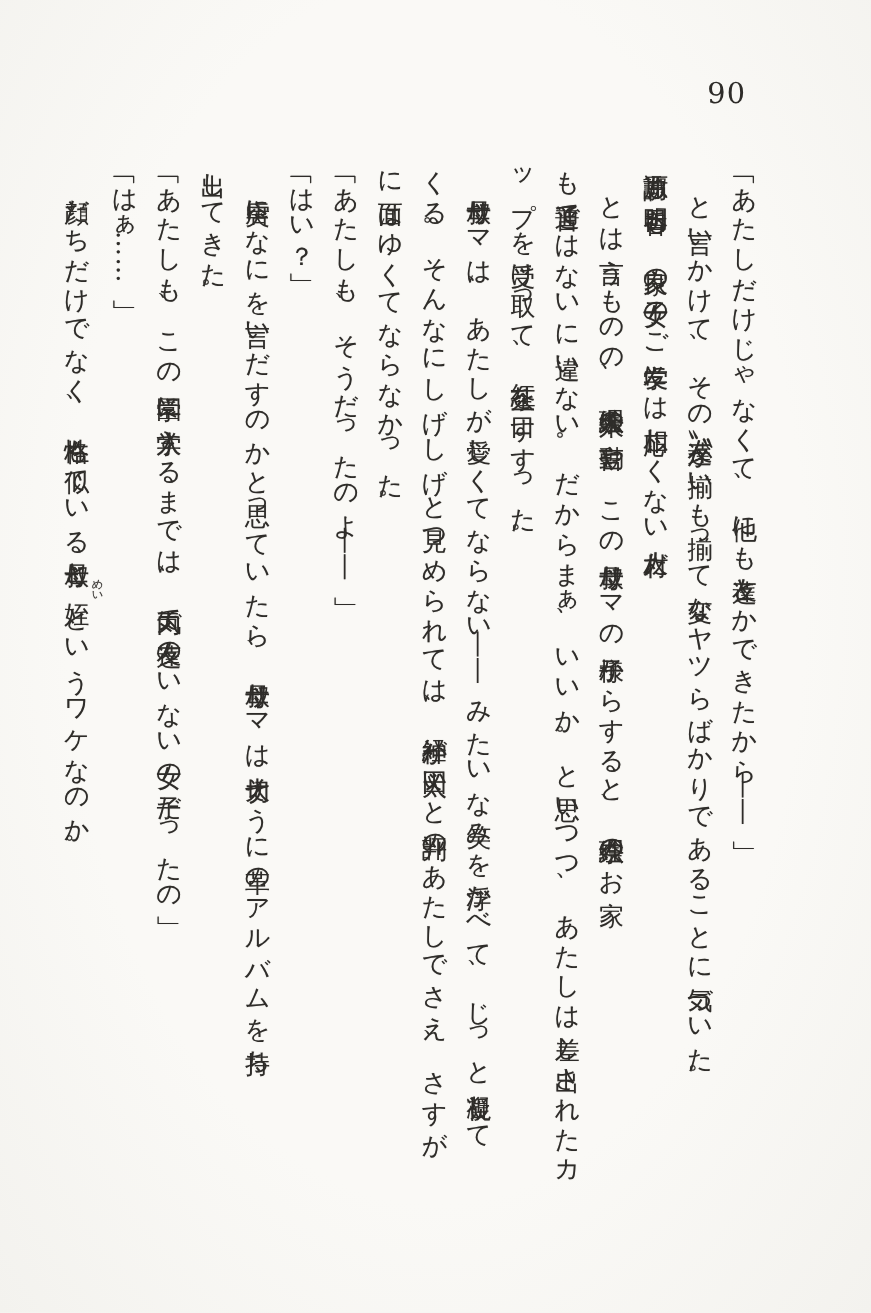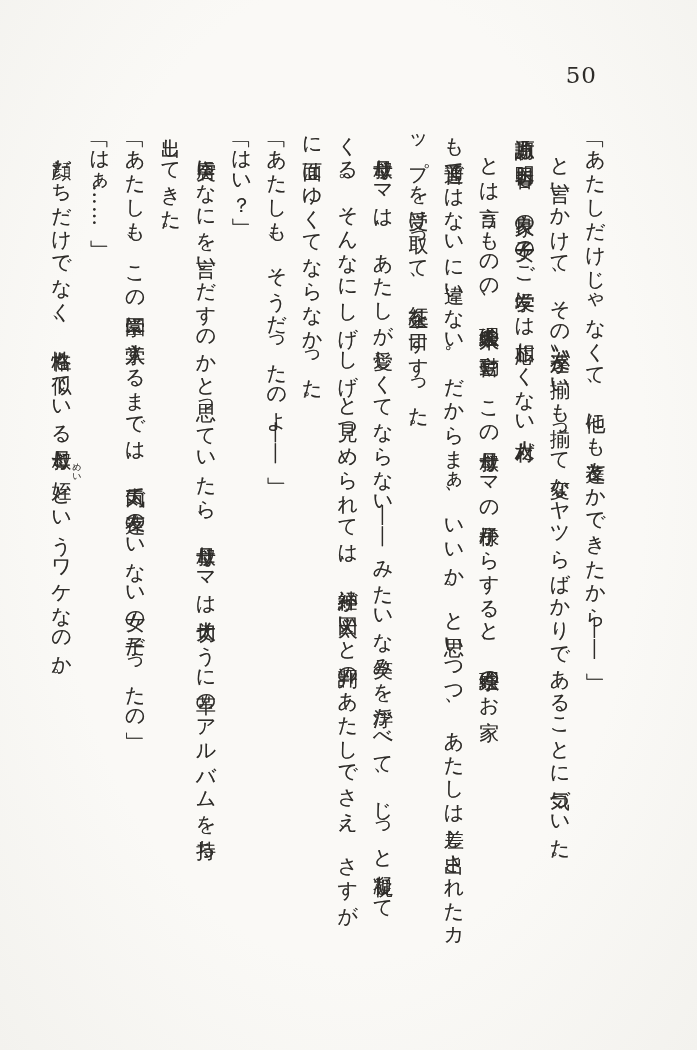--- a/index.html
+++ b/index.html
@@ -46,21 +46,21 @@
     font-size:9px;
     letter-spacing:0;
     color:#3a3835;
   }
 </style>
 </head>
 <body>
 
 <div class="book-page">
 
-  <div class="page-number">50</div>
+  <div class="page-number">90</div>
 
   <div class="text-block">
     <p class="ind05">「あたしだけじゃなくて、他にも友達とかできたから――」</p>
     <p class="ind1">と言いかけて、その〝友達〟が揃いも揃って変なヤツらばかりであることに気づいた。</p>
     <p>諏訪原も明日香も、良家の子女のご学友には相応しくない人材だ。</p>
     <p class="ind1">とは言うものの、絵理奈本人の言動や、この叔母サマの様子からすると、絵理奈のお家</p>
     <p>も普通ではないに違いない。だからまぁ、いいか。と思いつつ、あたしは差し出されたカ</p>
     <p>ップを受け取って、紅茶を一口すすった。</p>
     <p class="ind1">叔母サマは、あたしが愛しくてならない――みたいな笑みを浮かべて、じっと凝視して</p>
     <p>くる。そんなにしげしげと見つめられては、神経が図太いと評判のあたしでさえ、さすが</p>

